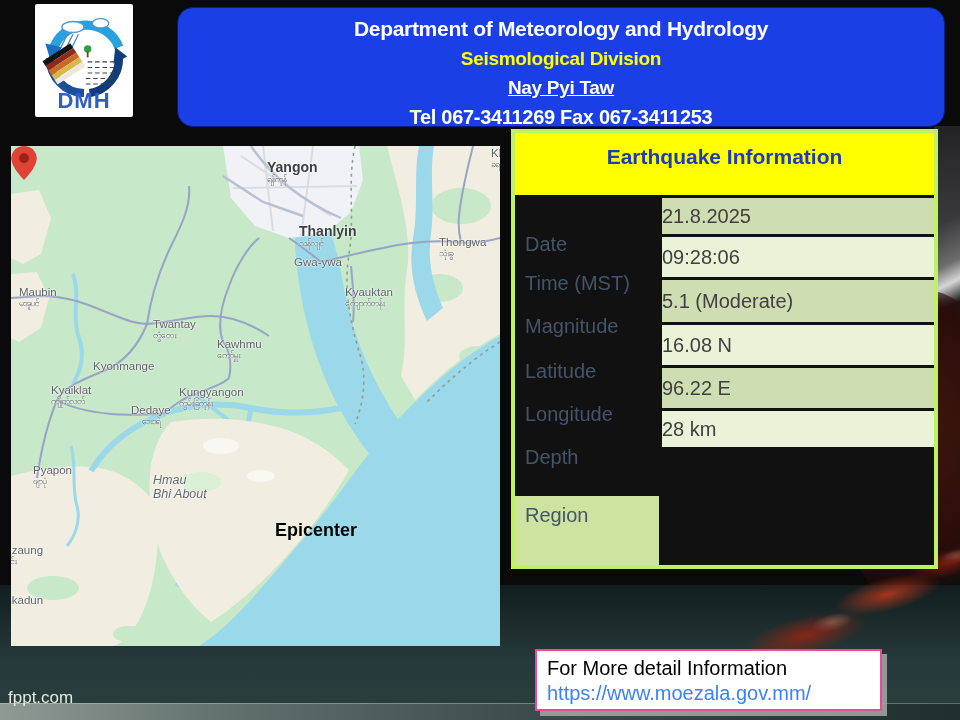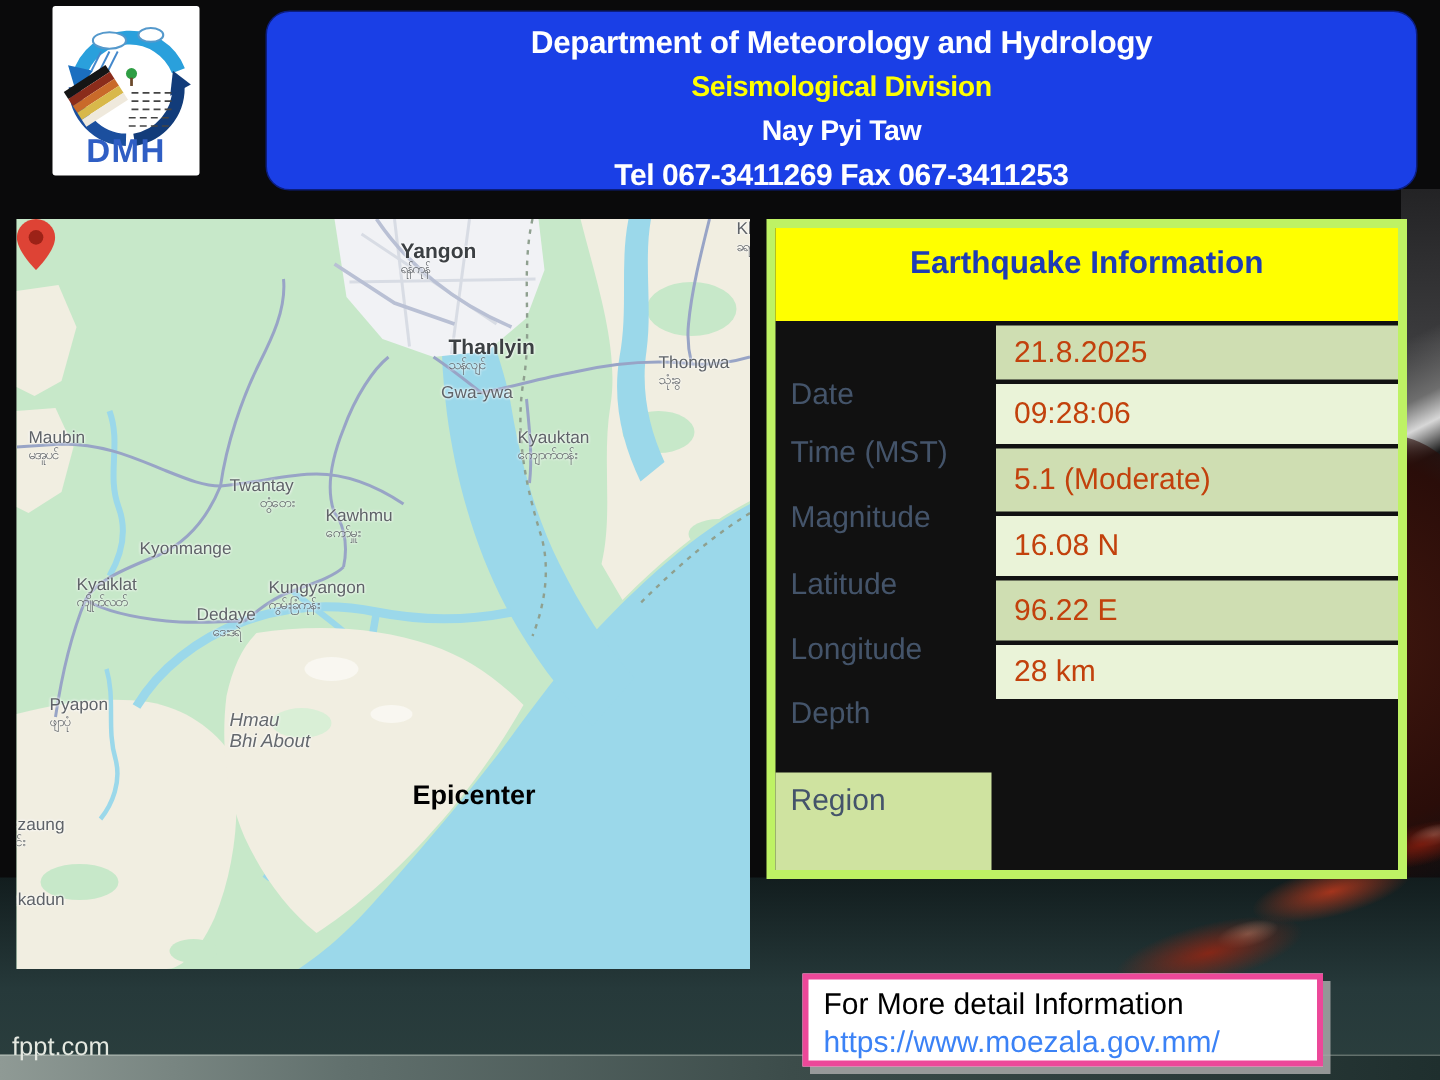--- a/index.html
+++ b/index.html
@@ -35,54 +35,54 @@
   
   .logo-box{position:absolute;left:35px;top:4px;width:98px;height:113px;background:#fff;
     border-radius:2px;display:flex;align-items:center;justify-content:center;}
 
   
   .hdr{position:absolute;left:177px;top:7px;width:766px;height:118px;background:#1a3fe6;
     border-radius:16px;border:1px solid #0b1d7e;text-align:center;color:#ffffff;
     letter-spacing:-0.3px;font-weight:bold;}
   .hdr .l1{margin-top:9px;font-size:21px;}
   .hdr .l2{margin-top:7px;font-size:19px;color:#ffff00;}
-  .hdr .l3{margin-top:7px;font-size:19px;}
+  .hdr .l3{margin-top:7px;font-size:19px;text-decoration:underline;}
   .hdr .l4{margin-top:7px;font-size:20px;}
 
   
   .map{position:absolute;left:11px;top:146px;width:489px;height:500px;overflow:hidden;
     background:#c7e8c9;}
   .map svg{position:absolute;left:0;top:0;}
   .place{position:absolute;font-size:11.5px;color:#5f6368;white-space:nowrap;
     text-shadow:0 0 2px #fff,0 0 2px #fff;line-height:1.1;}
   .place.bold{font-size:14px;font-weight:bold;color:#3c4043;}
   .place.italic{font-style:italic;font-size:12.5px;color:#65696e;}
   .place .my{display:block;font-size:9px;font-weight:normal;letter-spacing:-1px;color:#5f6368;}
   .epi-label{position:absolute;left:245px;top:374px;width:120px;text-align:center;
     font-size:18px;font-weight:bold;color:#000;}
   .epi-pin{position:absolute;left:291px;top:404px;width:26px;height:34px;}
 
   
-  .eq-table{position:absolute;left:511px;top:146px;width:427px;height:440px;
+  .eq-table{position:absolute;left:511px;top:129px;width:427px;height:440px;
     display:grid;grid-template-columns:144px 1fr;
     grid-template-rows:62px 36px 40px 42px 40px 40px 36px 1fr;
-    gap:3px;background:#111;border:6px solid #bef264;box-sizing:border-box;}
+    gap:3px;background:#111;border:4px solid #bef264;box-sizing:border-box;}
   .eq-head{grid-column:1/3;background:#ffff00;text-align:center;
     font-size:21px;font-weight:bold;color:#1e3cb5;padding-top:12px;box-sizing:border-box;}
   .cell{display:flex;align-items:center;box-sizing:border-box;font-size:20px;}
   .cell.lab{padding-left:10px;color:#44546a;margin-top:46px;}
-  .cell.val{padding-left:12px;color:#c2410c;}
+  .cell.val{color:#404040;}
   .rowA{background:#cfdeb2;}
   .rowB{background:#eaf3d8;}
   .rowR{background:#cfe3a0;align-items:flex-start;padding-top:8px;}
   .cell.val.wrap{white-space:normal;line-height:1.35;padding-right:14px;}
 
   
   .info-box{position:absolute;left:535px;top:649px;width:347px;height:62px;background:#fff;
-    border:4px solid #ec4899;box-shadow:5px 5px 0 rgba(168,168,168,.85);
+    border:2px solid #ec4899;box-shadow:5px 5px 0 rgba(168,168,168,.85);
     padding:5px 10px;box-sizing:border-box;line-height:25px;}
   .info-box .t1{font-size:20px;color:#000;}
   .info-box .t2{font-size:20px;color:#3b82f6;}
   .watermark{position:absolute;left:8px;top:688px;font-size:17px;color:#e4e8e0;}
 </style>
 </head>
 <body>
 
 <div class="slide">
 
@@ -210,21 +210,21 @@
       <path d="M12 0C5.4 0 0 5.2 0 11.6 0 20.3 12 32 12 32s12-11.7 12-20.4C24 5.2 18.6 0 12 0z" fill="#de4335"></path>
       <circle cx="12" cy="11.5" r="4.6" fill="#9c2217"></circle>
     </svg>
   <div class="place" style="left: 452px; top: 1px; margin-left: 28px;">Khayan<span class="my">ခရမ်း</span></div>
       <div class="place bold" style="left: 256px; top: 14px;">Yangon<span class="my">ရန်ကုန်</span></div>
       <div class="place bold" style="left: 288px; top: 78px;">Thanlyin<span class="my">သန်လျင်</span></div>
       <div class="place" style="left: 428px; top: 90px;">Thongwa<span class="my">သုံးခွ</span></div>
       <div class="place" style="left: 283px; top: 110px;">Gwa-ywa</div>
       <div class="place" style="left: 334px; top: 140px;">Kyauktan<span class="my">ကျောက်တန်း</span></div>
       <div class="place" style="left: 8px; top: 140px;">Maubin<span class="my">မအူပင်</span></div>
-      <div class="place" style="left: 142px; top: 172px; text-align: right;">Twantay<span class="my">တွံတေး</span></div>
+      <div class="place" style="left: 142px; top: 172px;">Twantay<span class="my">တွံတေး</span></div>
       <div class="place" style="left: 206px; top: 192px;">Kawhmu<span class="my">ကော်မှူး</span></div>
       <div class="place" style="left: 82px; top: 214px;">Kyonmange</div>
       <div class="place" style="left: 40px; top: 238px;">Kyaiklat<span class="my">ကျိုက်လတ်</span></div>
       <div class="place" style="left: 168px; top: 240px;">Kungyangon<span class="my">ကွမ်းခြံကုန်း</span></div>
       <div class="place" style="left: 120px; top: 258px; text-align: center;">Dedaye<span class="my">ဒေးဒရဲ</span></div>
       <div class="place" style="left: 22px; top: 318px;">Pyapon<span class="my">ဖျာပုံ</span></div>
       <div class="place italic" style="left: 142px; top: 328px;">Hmau<span style="display: block;">Bhi About</span></div>
       <div class="place" style="left: -14px; top: 398px;">wezaung<span class="my">ဇောင်း</span></div>
       <div class="place" style="left: -12px; top: 448px;">onkadun</div>
     </div>

